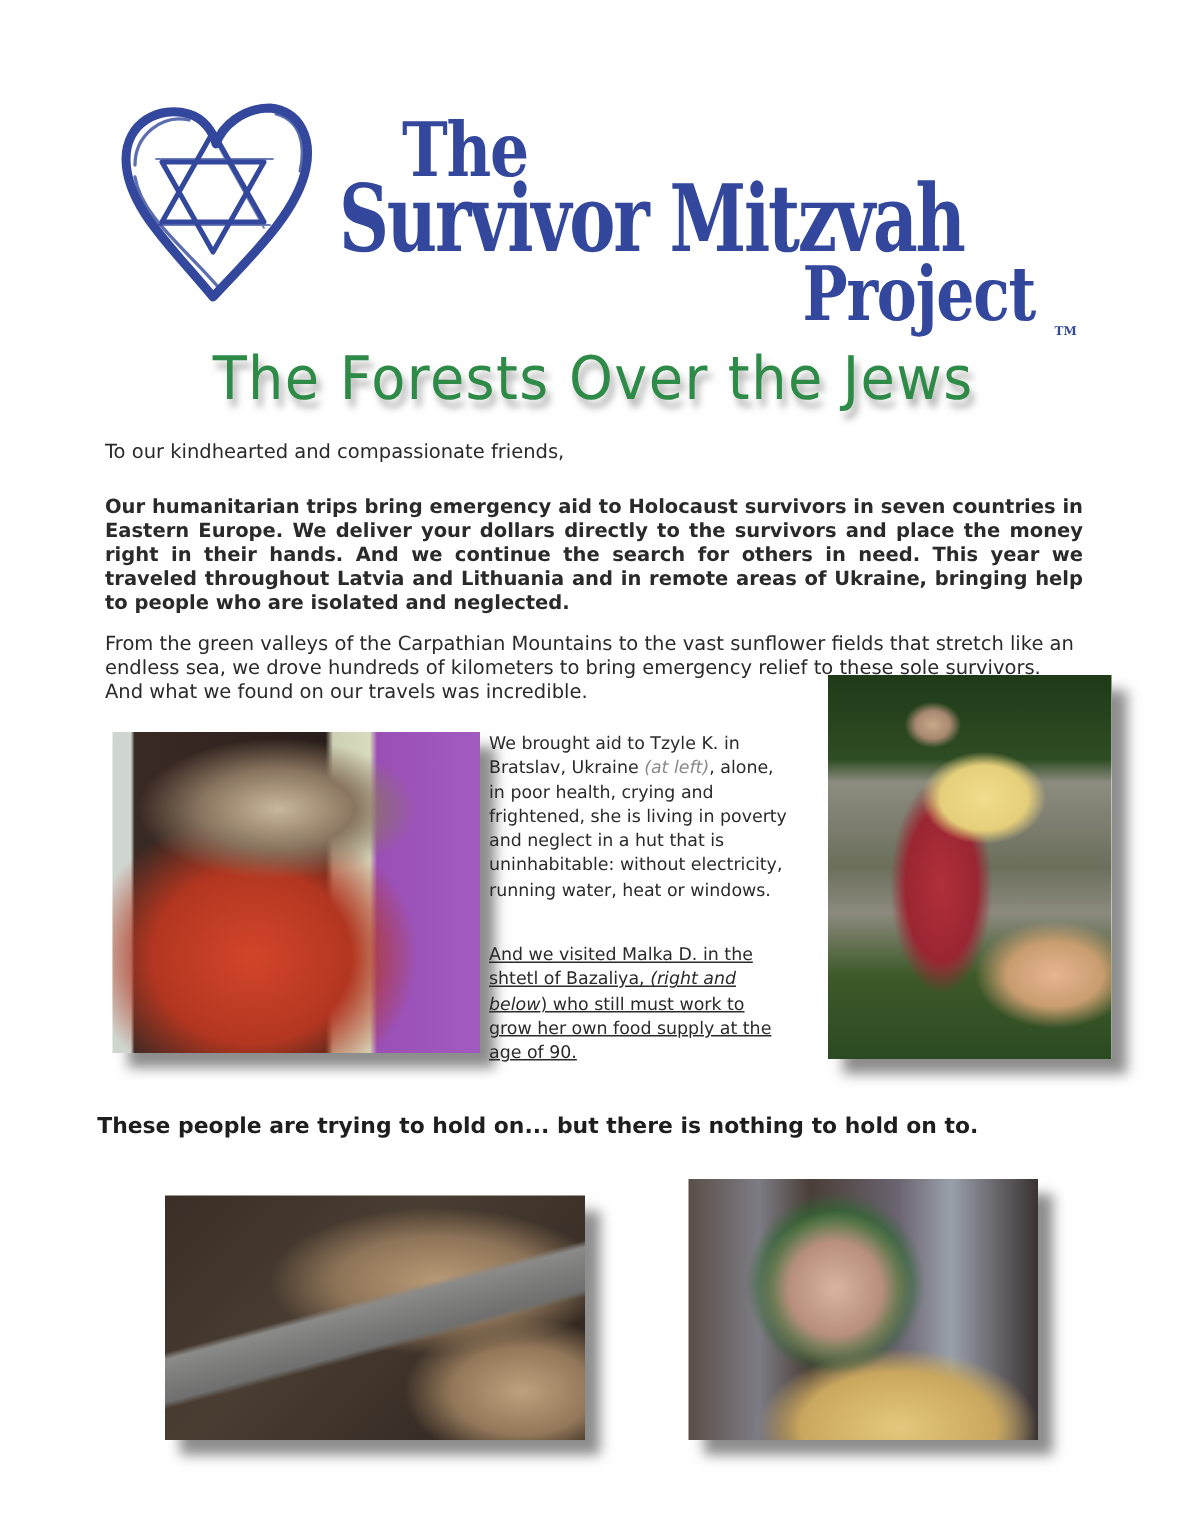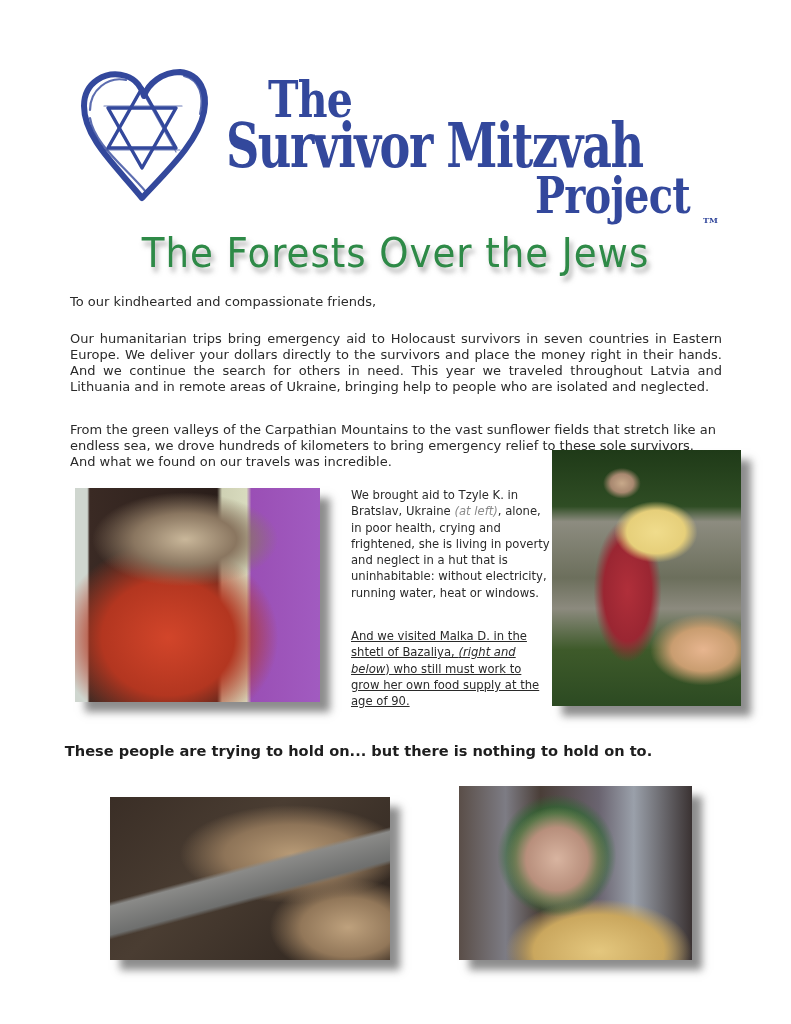--- a/index.html
+++ b/index.html
@@ -12,25 +12,25 @@
     .logo-name { left: 226px; top: 114px; font-family: "DejaVu Serif", serif; font-weight: bold; color: #33489c; font-size: 62px; line-height: 64px; letter-spacing: -2px; white-space: nowrap; transform: scaleX(0.745); transform-origin: left top; }
     .logo-project { left: 535px; top: 170px; font-family: "DejaVu Serif", serif; font-weight: bold; color: #33489c; font-size: 50px; line-height: 52px; letter-spacing: -1px; transform: scaleX(0.80); transform-origin: left top; }
     .logo-tm { left: 703px; top: 215px; font-family: "DejaVu Serif", serif; color: #33489c; font-size: 8px; font-weight: bold; }
 
     
     .headline { left: 0; width: 791px; top: 228px; text-align: center; font-family: "DejaVu Sans", sans-serif; color: #2e8a47; font-size: 40px; line-height: 50px; letter-spacing: 1px; text-shadow: 3px 5px 5px rgba(110,110,110,0.55); transform: scaleX(0.93); transform-origin: center top; }
 
     
     .para { left: 70px; width: 652px; font-size: 13px; line-height: 16px; color: #2a2a2a; text-align: justify; }
     .p-greeting { top: 294px; }
-    .p-intro { top: 331px; }
+    .p-intro { top: 331px; font-weight: bold; }
     .p-journey { top: 422px; text-align: left; }
 
     
-    .side { left: 351px; width: 200px; font-size: 11.6px; line-height: 16.3px; color: #2a2a2a; }
+    .side { left: 326px; width: 200px; font-size: 11.6px; line-height: 16.3px; color: #2a2a2a; }
     .side-1 { top: 487px; }
     .side-2 { top: 628px; text-decoration: underline; }
     .note { color: #8a8a8a; font-style: italic; }
     .note-dark { font-style: italic; }
 
     
     .quote { left: 0; width: 717px; top: 741px; text-align: center; font-weight: bold; font-size: 14.6px; line-height: 19px; color: #1e1e1e; }
 
     
     .photo { box-shadow: 10px 10px 8px rgba(80,80,80,0.65); overflow: hidden; }

